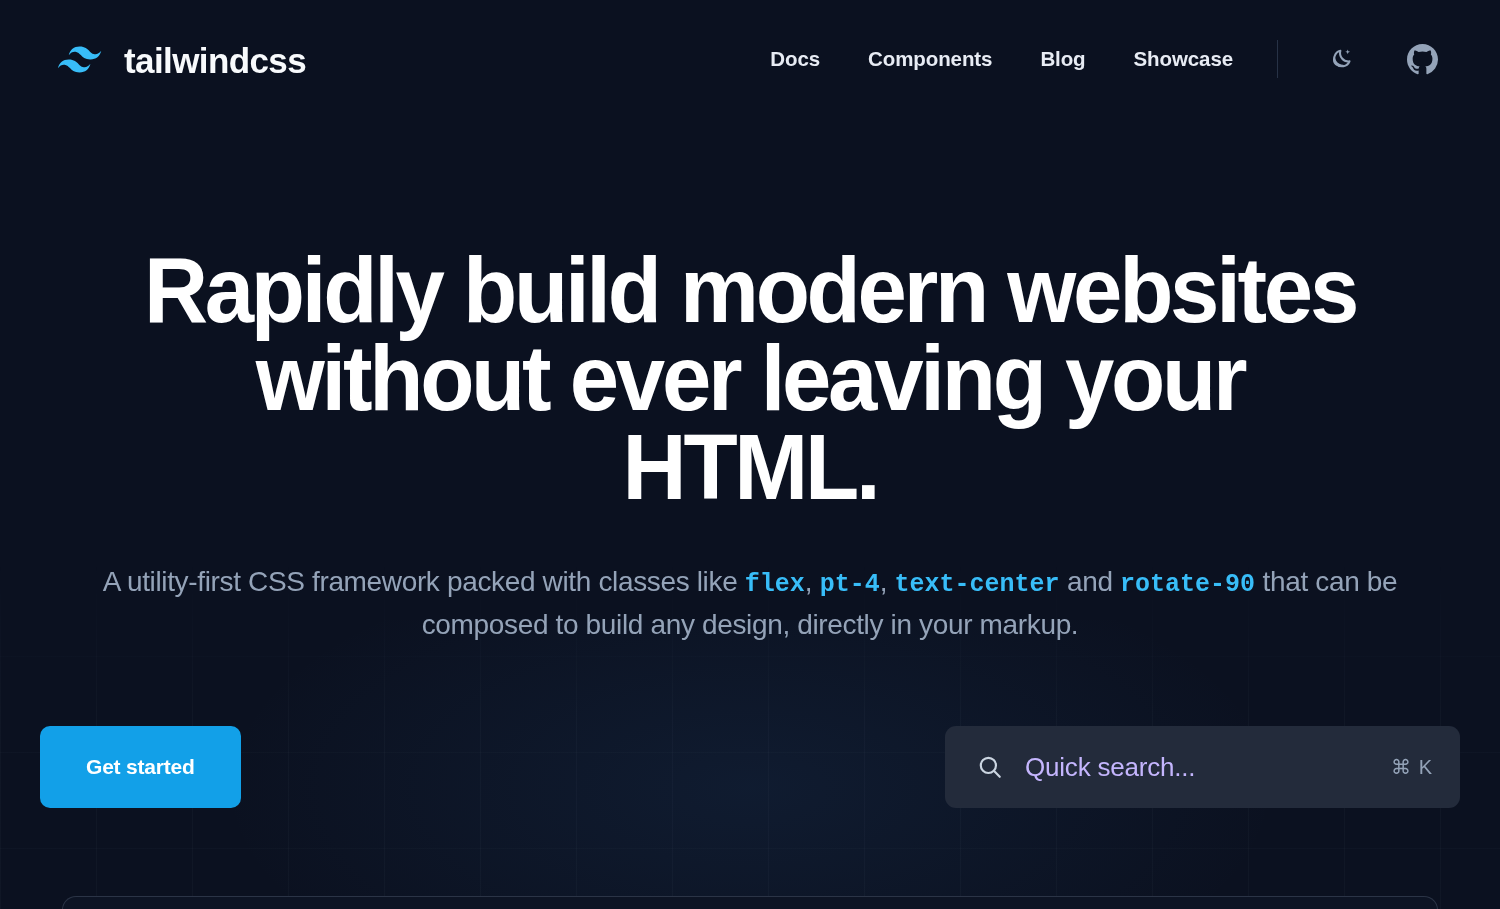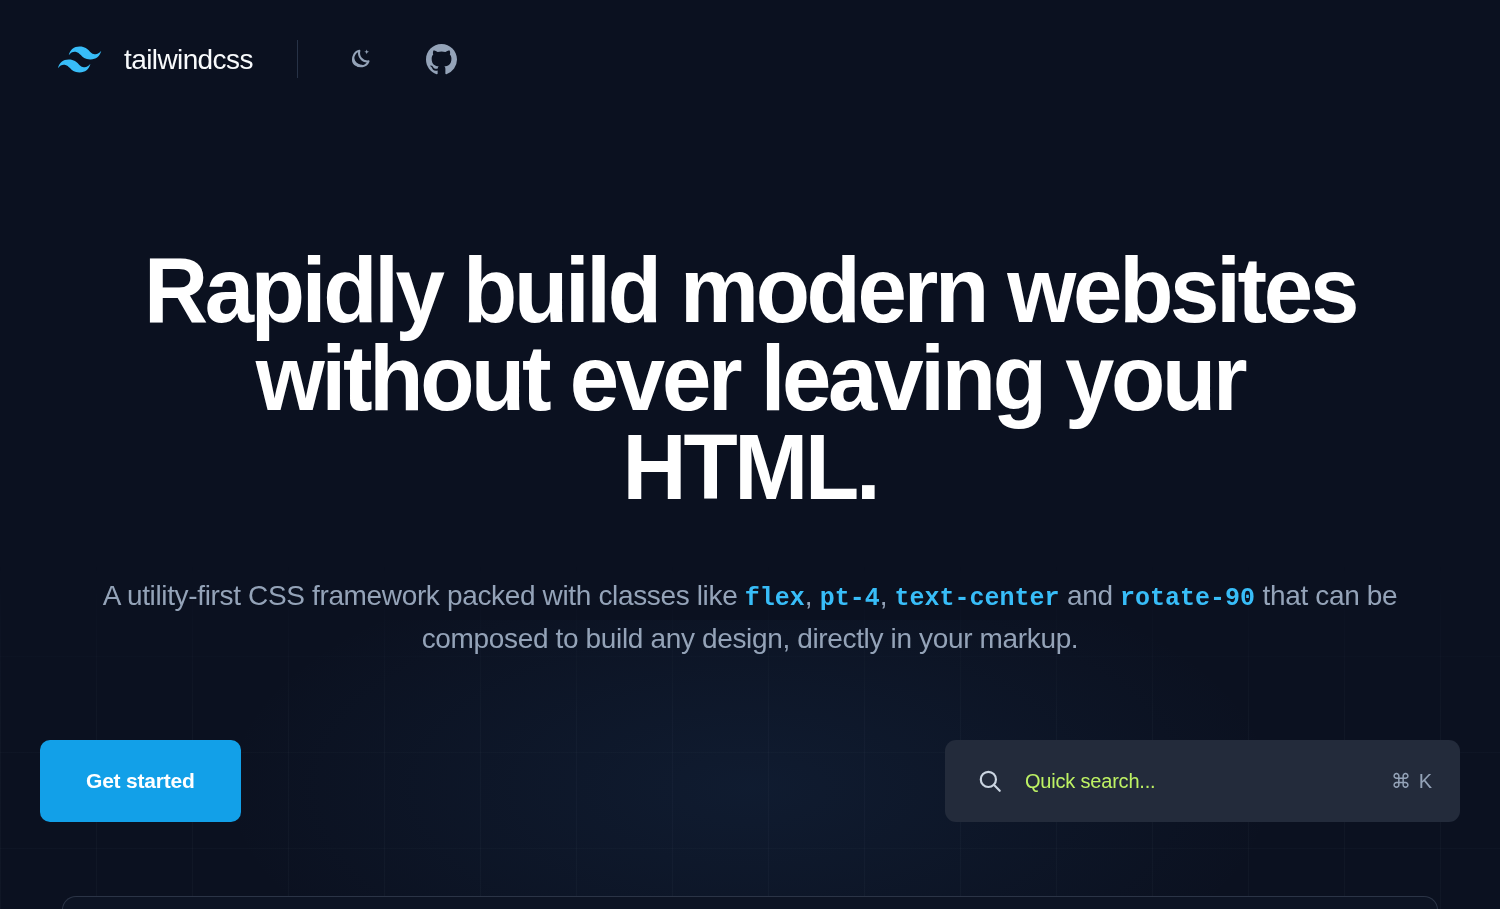--- a/index.html
+++ b/index.html
@@ -55,22 +55,22 @@
   .brand {
     display: flex;
     align-items: center;
     gap: 16px;
     text-decoration: none;
     margin-top: 2px;
   }
   .brand-mark { width: 52px; height: 32px; display: block; }
   .brand-name {
     color: #f8fafc;
-    font-size: 28px;
-    font-weight: 400;
+    font-size: 35px;
+    font-weight: 700;
     letter-spacing: -0.6px;
     line-height: 1;
   }
 
   .main-nav {
     display: flex;
     align-items: center;
     gap: 48px;
     margin-left: auto;
   }
@@ -122,21 +122,21 @@
     font-size: 92px;
     line-height: 0.96;
     font-weight: 800;
     letter-spacing: -3.4px;
     max-width: 1270px;
     margin: 0 auto;
     transform: scaleX(0.965);
   }
 
   .hero-sub {
-    margin: 64px auto 0;
+    margin: 50px auto 0;
     max-width: 1300px;
     color: #94a3b8;
     font-size: 28px;
     line-height: 1.52;
     letter-spacing: -0.35px;
   }
   .hero-sub code {
     font-family: "Liberation Mono", "DejaVu Sans Mono", monospace;
     color: #38bdf8;
     font-size: 25px;
@@ -173,22 +173,22 @@
     border-radius: 11px;
     height: 82px;
     width: 515px;
     padding: 0 27px 0 32px;
     cursor: pointer;
     border: 0;
     font-family: inherit;
   }
   .qs-icon { color: #cbd5e1; display: flex; margin-right: 22px; }
   .qs-placeholder {
-    color: #bef264;
-    font-size: 20px;
+    color: #c4b5fd;
+    font-size: 26px;
     letter-spacing: -0.2px;
   }
   .qs-kbd {
     margin-left: auto;
     color: #94a3b8;
     font-size: 20px;
     letter-spacing: 1px;
   }
 
   
@@ -215,20 +215,26 @@
 
   <a class="brand" href="#">
     <span>
       <svg class="brand-mark" viewBox="0 0 54 32" aria-hidden="true">
         <path fill="#38bdf8" d="M13.5 2C7.5 2 3.75 5 2.25 11c2.25-3 4.875-4.125 7.875-3.375 1.712.428 2.936 1.67 4.291 3.045C16.624 12.91 19.178 15.5 24.75 15.5c6 0 9.75-3 11.25-9-2.25 3-4.875 4.125-7.875 3.375-1.712-.428-2.936-1.67-4.291-3.045C21.626 4.59 19.072 2 13.5 2zM2.25 15.5c-6 0-9.75 3-11.25 9 2.25-3 4.875-4.125 7.875-3.375 1.712.428 2.936 1.67 4.291 3.045C5.374 26.41 7.928 29 13.5 29c6 0 9.75-3 11.25-9-2.25 3-4.875 4.125-7.875 3.375-1.712-.428-2.936-1.67-4.291-3.045C10.376 18.09 7.822 15.5 2.25 15.5z" transform="translate(11 0)"></path>
       </svg>
     </span>
     <span class="brand-name">tailwindcss</span>
   </a>
 
+  <nav class="main-nav">
+    <a class="nav-link" href="#">Docs</a>
+    <a class="nav-link" href="#">Components</a>
+    <a class="nav-link" href="#">Blog</a>
+    <a class="nav-link" href="#">Showcase</a>
+  </nav>
 
   <div class="header-tools">
     <span class="tool-divider"></span>
 
     <button class="icon-btn">
       <span>
         <svg width="27" height="27" viewBox="0 0 24 24" fill="none" stroke="currentColor" stroke-width="1.8" stroke-linecap="round" stroke-linejoin="round">
           <path d="M14.3 16.6A7.2 7.2 0 0 1 7.4 7.1a6.6 6.6 0 0 0-2.1 4.8 6.8 6.8 0 0 0 10.6 5.6 7.3 7.3 0 0 1-1.6-.9z" fill="currentColor" stroke="none"></path>
           <path d="M11.9 4.2a7 7 0 1 0 8.1 9.4 7.4 7.4 0 0 1-8.1-9.4z"></path>
           <path d="M18.4 3.1l.55 1.55 1.55.55-1.55.55-.55 1.55-.55-1.55L16.3 5.2l1.55-.55z" fill="currentColor" stroke="none"></path>

